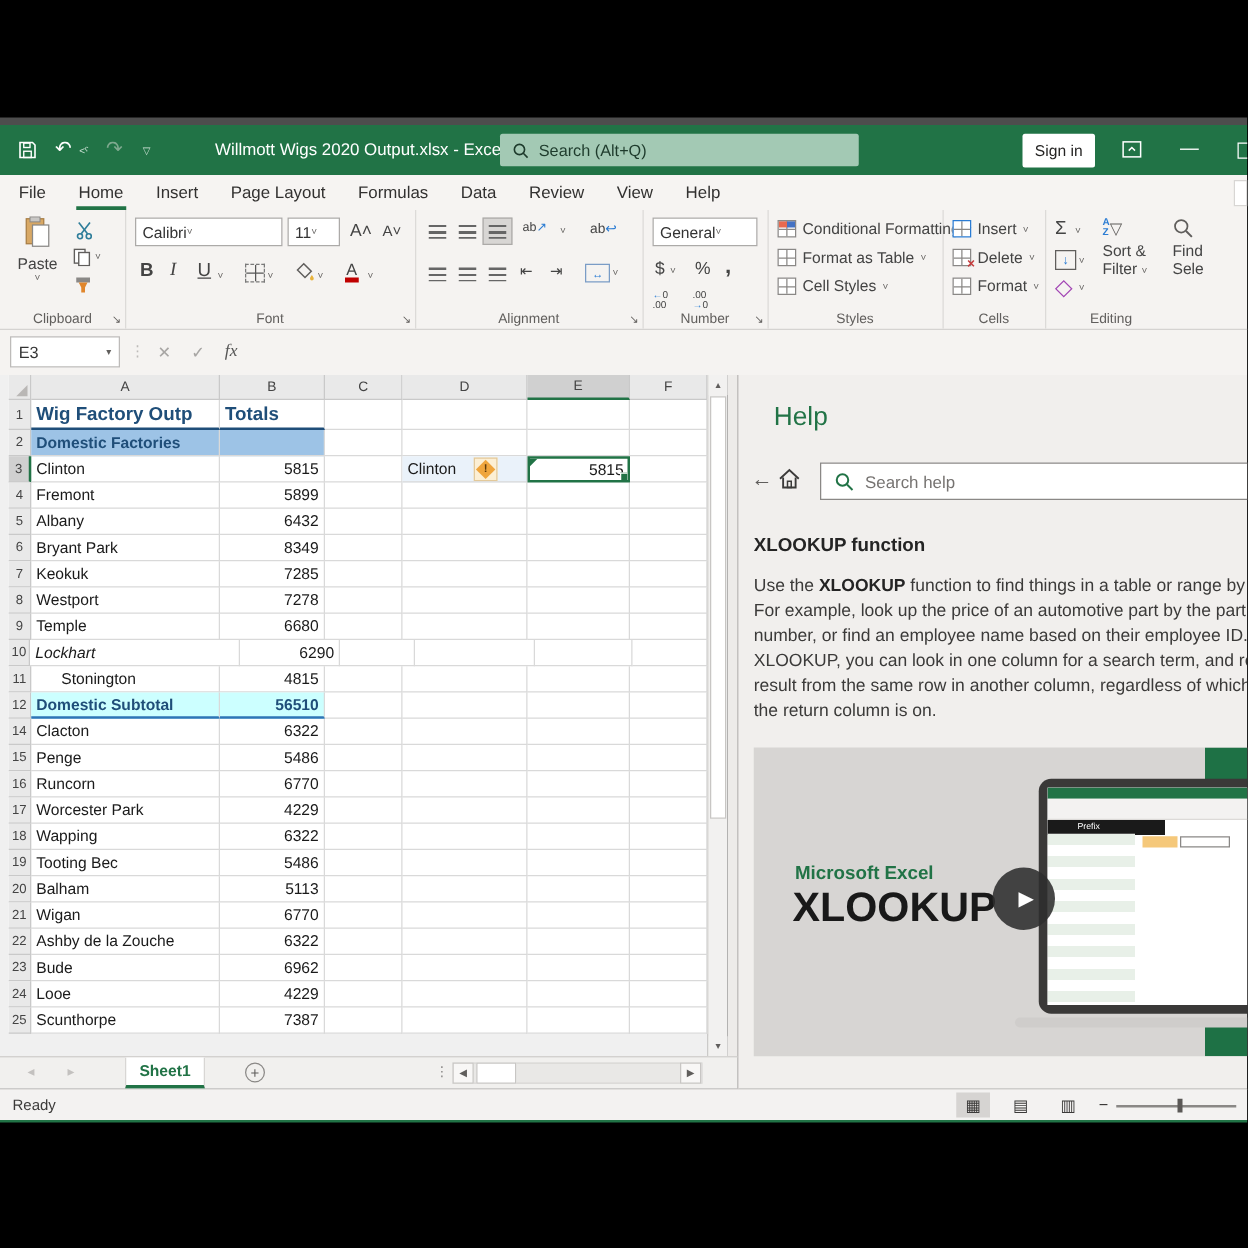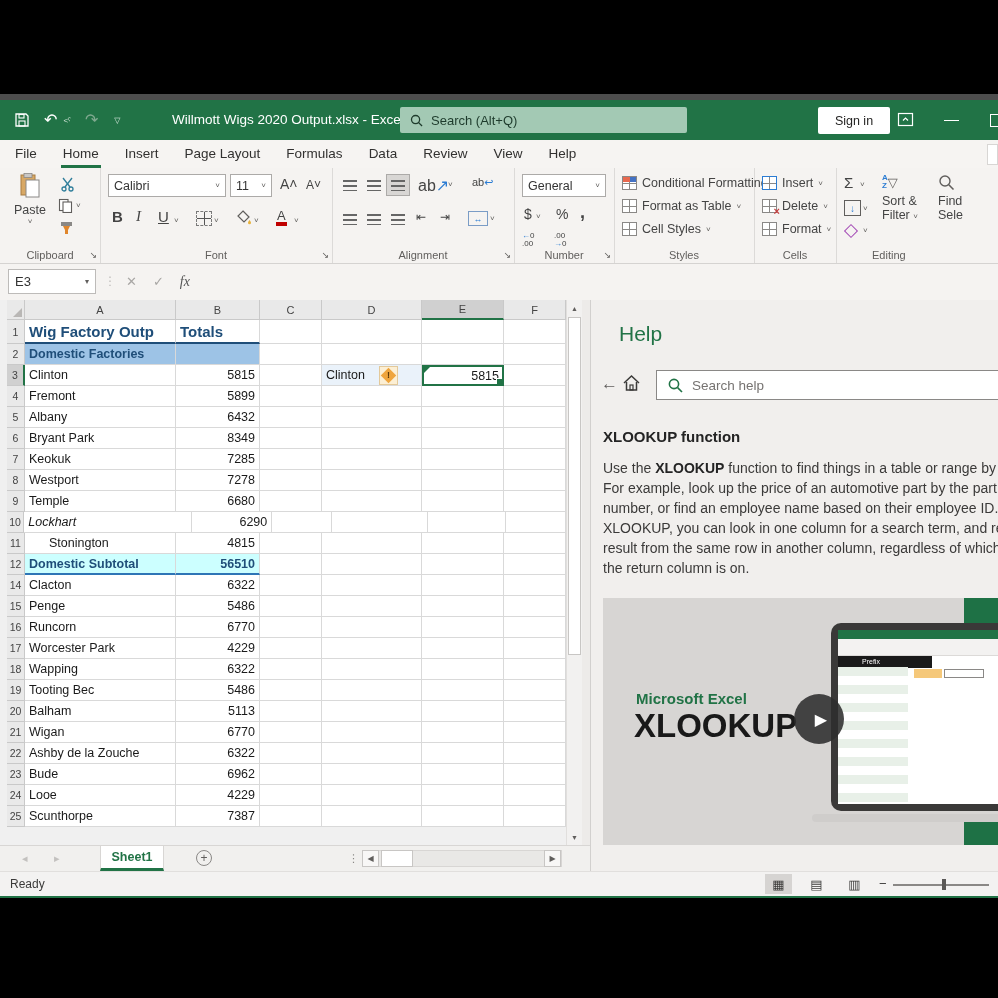--- a/index.html
+++ b/index.html
@@ -10,41 +10,41 @@
   
   .top-edge{top:94px;left:0;right:0;height:6px;background:#4d4d4d;}
   .titlebar{top:100px;left:0;right:0;height:40px;background:#217346;color:#fff;}
   .qat{top:10px;display:flex;align-items:center;gap:14px;left:14px;height:20px;}
   .qat .glyph{font-size:16px;line-height:20px;color:#fff;}
   .qat .dim{color:#7fa98f;}
   .chev{font-size:8px;color:#cfe3d7;margin-left:-8px;}
   .doc-title{left:172px;top:0;height:40px;line-height:40px;font-size:13.5px;color:#fff;white-space:nowrap;}
   .tb-search{left:400px;top:7px;width:287px;height:26px;background:#a3c9b4;border-radius:2px;
              display:flex;align-items:center;gap:8px;padding:0 10px;box-sizing:border-box;color:#1e3b2c;font-size:13px;}
-  .signin{left:818px;top:7px;width:72px;height:27px;background:#fff;color:#252423;font-size:12.5px;
+  .signin{left:818px;top:7px;width:58px;height:27px;background:#fff;color:#252423;font-size:12.5px;
           display:flex;align-items:center;justify-content:center;border-radius:2px;}
   .ribbon-opts{left:897px;top:11px;}
   .min-btn{left:944px;top:0;height:40px;line-height:38px;font-size:15px;color:#fff;}
   .max-partial{left:990px;top:14px;width:12px;height:11px;border:1.5px solid #fff;background:transparent;}
 
   
   .menubar{top:140px;left:0;right:0;height:28px;background:#f6f4f2;display:flex;align-items:stretch;padding-left:2px;}
   .tab{padding:0 13px;line-height:27px;font-size:13.5px;color:#323130;position:relative;white-space:nowrap;}
   .tab.active::after{content:"";position:absolute;left:11px;right:11px;bottom:0;height:3px;background:#217346;}
   .menu-right-box{position:absolute;right:0;top:4px;width:9px;height:19px;background:#fff;border:1px solid #d8d6d4;}
 
   
   .ribbon{top:168px;left:0;right:0;height:96px;background:#f5f3f1;border-bottom:1px solid #d5d3d1;box-sizing:border-box;overflow:hidden;}
   .group{position:absolute;top:0;bottom:0;border-right:1px solid #dcdad8;}
   .glabel{position:absolute;bottom:2px;left:0;right:0;text-align:center;font-size:11px;color:#605e5c;}
   .launcher{position:absolute;right:3px;bottom:3px;font-size:9px;color:#605e5c;}
   .rbtn-txt{font-size:12.5px;color:#444;}
   .vchev{font-size:8px;color:#605e5c;}
   .combo{background:#fff;border:1px solid #acaaa8;height:23px;display:flex;align-items:center;
-         justify-content:space-between;padding:0 5px;box-sizing:border-box;font-size:12.5px;color:#333;}
+         justify-content:flex-start;padding:0 5px;box-sizing:border-box;font-size:12.5px;color:#333;}
   .bars{display:inline-block;width:14px;height:11px;
         background:repeating-linear-gradient(#666 0 2px,transparent 2px 5px);}
   .alignbox{display:inline-flex;width:22px;height:20px;align-items:center;justify-content:center;border:1px solid transparent;}
   .alignbox.sel{background:#d8d6d4;border-color:#acaaa8;}
   .mgrid{display:inline-block;width:13px;height:12px;border:1px solid #8a8886;background:
      linear-gradient(#8a8886 0 0) center/100% 1px no-repeat,
      linear-gradient(#8a8886 0 0) center/1px 100% no-repeat,#fff;position:relative;}
   .mgrid.cf{background:linear-gradient(90deg,#e8694f 50%,#4472c4 50%) 0 0/100% 45% no-repeat,
      linear-gradient(#8a8886 0 0) center/100% 1px no-repeat,linear-gradient(#8a8886 0 0) center/1px 100% no-repeat,#fff;}
   .mgrid.del::after{content:"\00d7";position:absolute;right:-4px;bottom:-5px;color:#c43e3e;font-weight:700;font-size:11px;}
@@ -284,21 +284,21 @@
     <div class="group" style="left:332px;width:182px;">
       <span class="abs alignbox" style="left:6px;top:6px;">
           <span class="bars"></span>
         </span>
       <span class="abs alignbox" style="left:30px;top:6px;">
           <span class="bars"></span>
         </span>
       <span class="abs alignbox sel" style="left:54px;top:6px;">
           <span class="bars"></span>
         </span>
-      <span class="abs" style="left:86px;top:8px;font-size:16px;color:#444;text-align:center;">ab<span style="color:#2b7cd3;">↗</span></span>
+      <span class="abs" style="left:86px;top:8px;font-size:10px;color:#444;text-align:center;">ab<span style="color:#2b7cd3;">↗</span></span>
       <span class="abs vchev" style="left:116px;top:12px;">˅</span>
       <span class="abs" style="left:140px;top:8px;font-size:11px;color:#444;">ab<span style="color:#2b7cd3;">↩</span></span>
       <span class="abs alignbox" style="left:6px;top:40px;">
           <span class="bars"></span>
         </span>
       <span class="abs alignbox" style="left:30px;top:40px;">
           <span class="bars"></span>
         </span>
       <span class="abs alignbox" style="left:54px;top:40px;">
           <span class="bars"></span>

